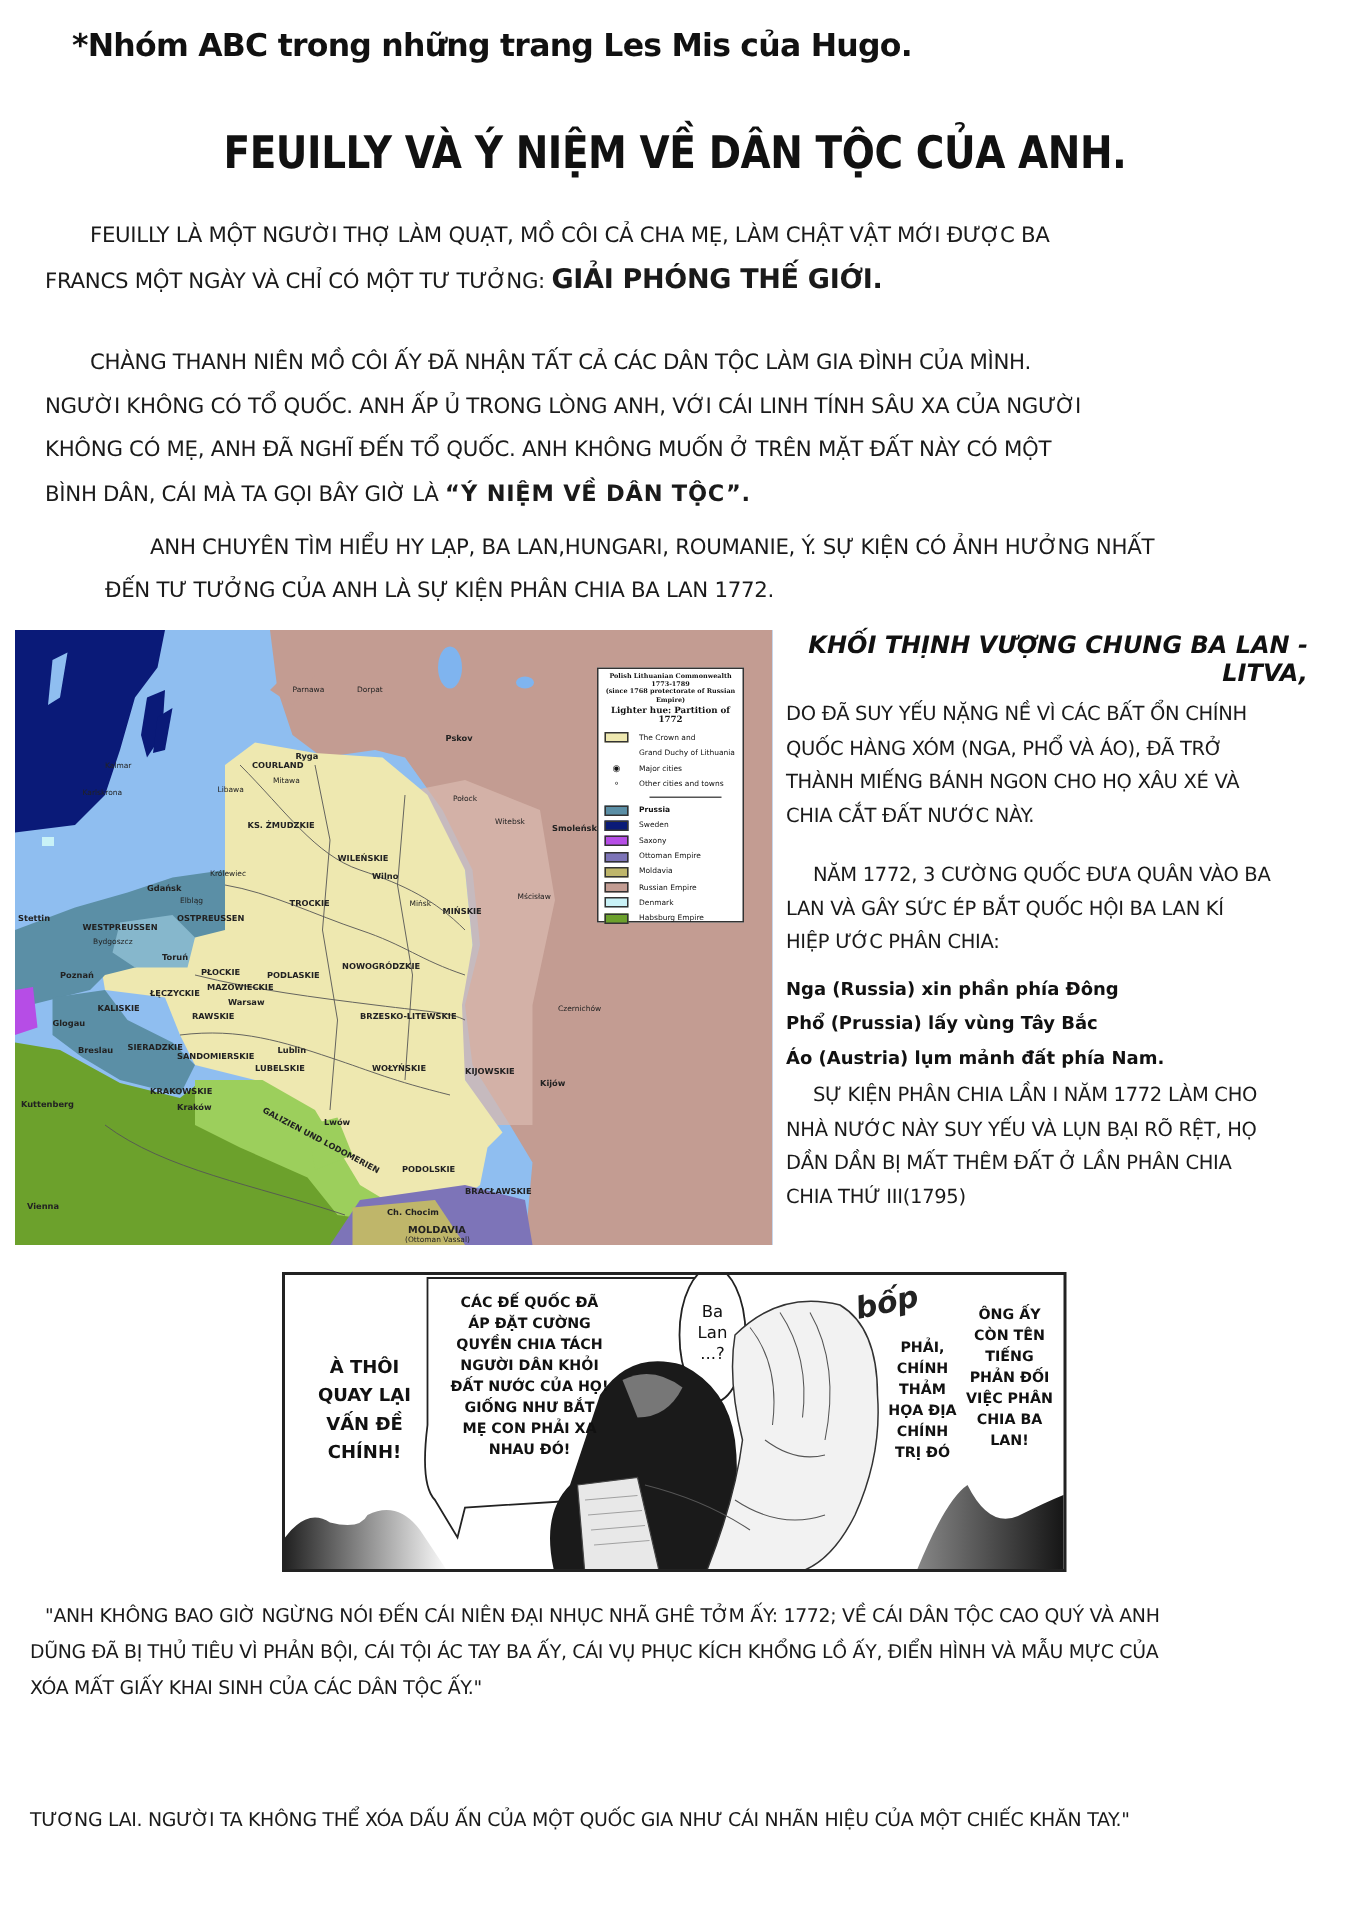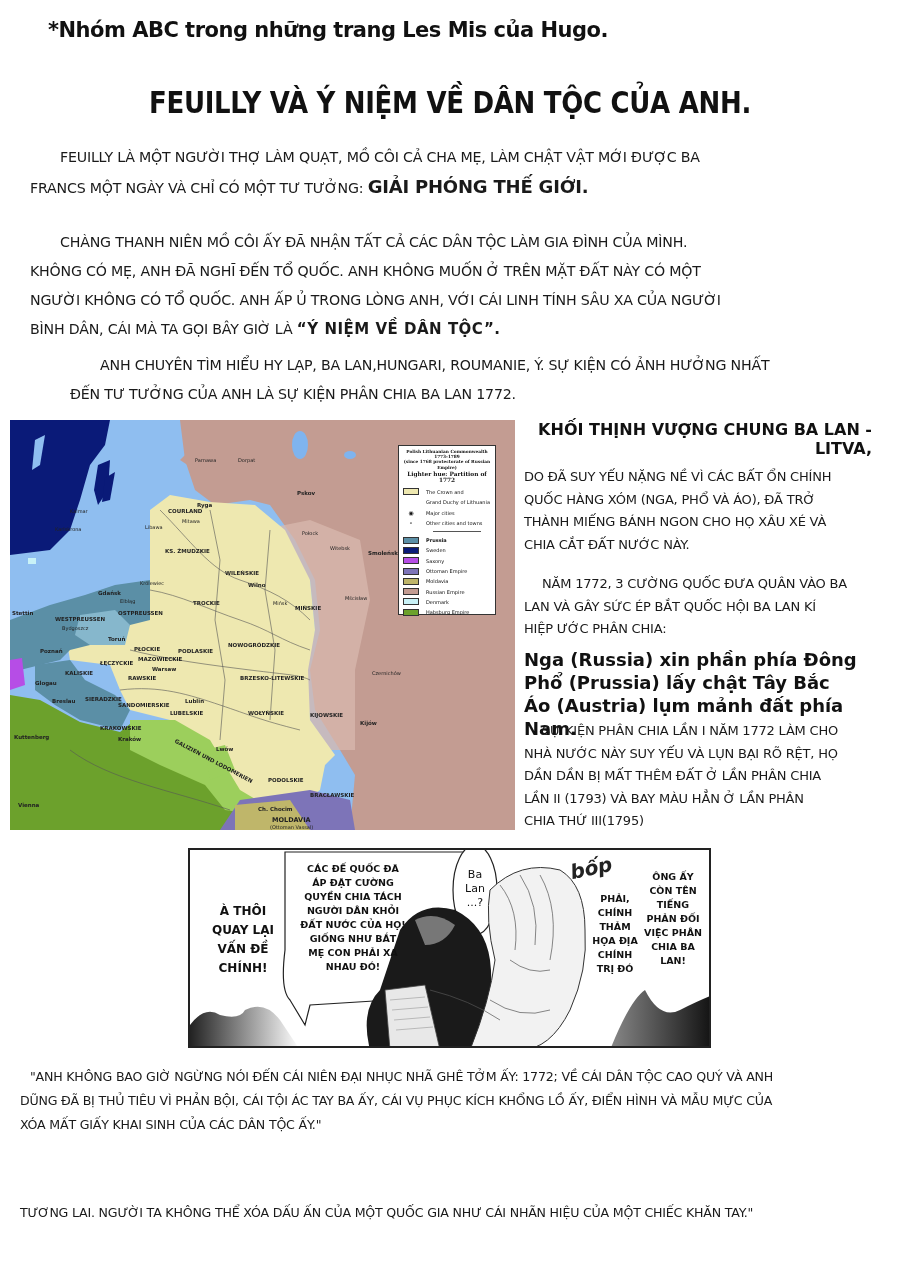--- a/index.html
+++ b/index.html
@@ -26,43 +26,43 @@
   #legend { position: absolute; left: 398px; top: 445px; width: 98px; height: 170px; background: #fff; border: 1px solid #333; padding: 3px 4px; font-family: "DejaVu Serif", serif; }
   #legend .lt { font-size: 4.3px; font-weight: bold; text-align: center; line-height: 5.2px; }
   #legend .lh { font-size: 5.8px; font-weight: bold; text-align: center; margin: 1px 0 4px; }
   .lrow { display: flex; align-items: center; height: 10.3px; font-family: "DejaVu Sans", sans-serif; font-size: 5px; }
   .sw { width: 16px; height: 7px; border: 1px solid #333; margin-right: 7px; flex: none; }
   .dot { width: 16px; margin-right: 7px; text-align: center; font-size: 6px; flex: none; }
   .lsep { height: 1px; background: #555; margin: 3px 10px 3px 30px; }
 
   
   .rcol { position: absolute; left: 524px; width: 370px; font-size: 13px; line-height: 22.5px; }
-  #rc-head { left: 524px; top: 420px; width: 370px; font-size: 16px; font-weight: bold; text-transform: uppercase; text-align: right; padding-right: 22px; }
-  .rbold { font-size: 18px; font-weight: bold; line-height: 23px; }
+  #rc-head { left: 524px; top: 420px; width: 370px; font-size: 16px; font-weight: bold; text-transform: uppercase; text-align: right; padding-right: 22px; font-style: italic; }
+  .rbold { font-size: 12px; font-weight: bold; line-height: 23px; }
 
   
   #panel { left: 188px; top: 848px; width: 523px; height: 200px; border: 2px solid #222; background: #fff; overflow: hidden; }
   .bubble-text { position: absolute; font-weight: bold; text-align: center; text-transform: uppercase; color: #111; font-size: 9.5px; line-height: 14px; }
   .bubble-big { font-size: 12px; line-height: 19px; }
 </style>
 </head>
 <body>
 
 <div id="top-note" class="abs">*Nhóm ABC trong những trang Les Mis của Hugo.</div>
 <div id="page-title" class="abs bold">FEUILLY VÀ Ý NIỆM VỀ DÂN TỘC CỦA ANH.</div>
 
 <div class="para hand" style="top:143px;">
   <div><span class="indent"></span><span>Feuilly là một người thợ làm quạt, mồ côi cả cha mẹ, làm chật vật mới được ba</span></div>
   <div><span>francs một ngày và chỉ có một tư tưởng: </span><span class="emph">GIẢI PHÓNG THẾ GIỚI.</span></div>
 </div>
 
 <div class="para hand" style="top:228px;">
   <div><span class="indent"></span><span>Chàng thanh niên mồ côi ấy đã nhận tất cả các dân tộc làm gia đình của mình.</span></div>
+  <div><span>người không có tổ quốc. Anh ấp ủ trong lòng anh, với cái linh tính sâu xa của người</span></div>
   <div><span>Không có mẹ, anh đã nghĩ đến tổ quốc. Anh không muốn ở trên mặt đất này có một</span></div>
-  <div><span>người không có tổ quốc. Anh ấp ủ trong lòng anh, với cái linh tính sâu xa của người</span></div>
   <div><span>bình dân, cái mà ta gọi bây giờ là </span><span class="emph-q">“Ý NIỆM VỀ DÂN TỘC”.</span></div>
 </div>
 
 <div class="para hand" style="top:351px;margin-left:40px;">
   <div><span class="indent"></span><span>Anh chuyên tìm hiểu Hy Lạp, Ba Lan,Hungari, Roumanie, Ý. Sự kiện có ảnh hưởng nhất</span></div>
   <div><span>đến tư tưởng của anh là sự kiện phân chia Ba Lan 1772.</span></div>
 </div>
 
 <div id="map" class="abs">
   <svg width="505" height="410" viewBox="0 0 505 410">
@@ -230,28 +230,27 @@
   <div>thành miếng bánh ngon cho họ xâu xé và</div>
   <div>chia cắt đất nước này.</div>
 </div>
 <div class="rcol hand" style="top:573px;">
   <div style="padding-left:18px;">Năm 1772, 3 cường quốc đưa quân vào Ba</div>
   <div>Lan và gây sức ép bắt quốc hội Ba Lan kí</div>
   <div>hiệp ước phân chia:</div>
 </div>
 <div class="rcol" style="top:648px;">
   <div class="rbold">Nga (Russia) xin phần phía Đông</div>
-  <div class="rbold">Phổ (Prussia) lấy chật Tây Bắc</div>
+  <div class="rbold">Phổ (Prussia) lấy vùng Tây Bắc</div>
   <div class="rbold">Áo (Austria) lụm mảnh đất phía Nam.</div>
 </div>
 <div class="rcol hand" style="top:720px;">
   <div style="padding-left:18px;">Sự kiện phân chia lần I năm 1772 làm cho</div>
   <div>nhà nước này suy yếu và lụn bại rõ rệt, họ</div>
   <div>dần dần bị mất thêm đất ở lần phân chia</div>
-  <div>lần II (1793) và bay màu hẳn ở lần phân</div>
   <div>chia thứ III(1795)</div>
 </div>
 
 <div id="panel" class="abs">
   <svg width="523" height="200" style="position:absolute;left:0;top:0;">
     <defs>
       <linearGradient id="gl" x1="0" x2="1">
           <stop offset="0" stop-color="#222"></stop>
           <stop offset="1" stop-color="#fff"></stop>
         </linearGradient>

